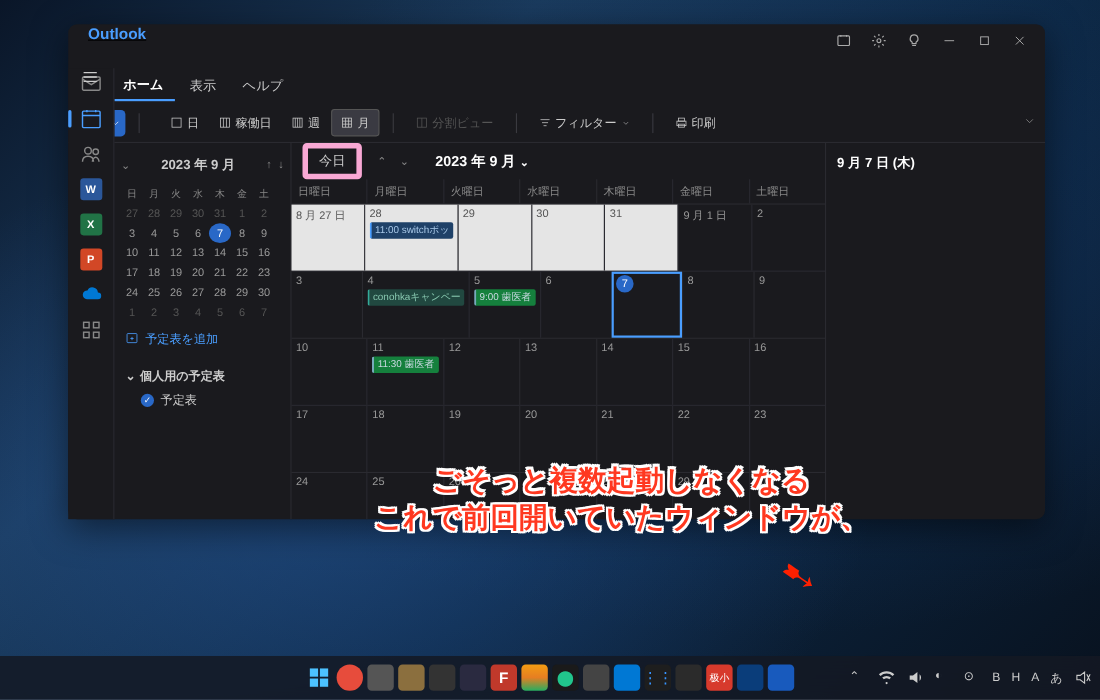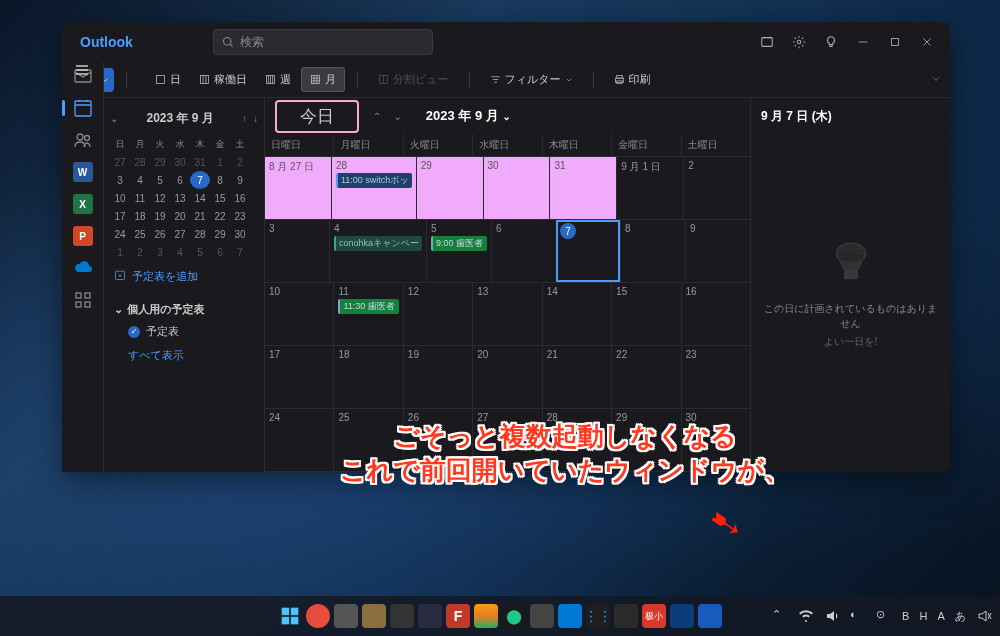--- a/index.html
+++ b/index.html
@@ -1,19 +1,19 @@
 <!DOCTYPE html>
 <html><head>
 <meta charset="utf-8">
 <style>
 * { margin: 0; padding: 0; box-sizing: border-box; font-family: "Segoe UI", "Meiryo", sans-serif; }
 body { width: 1000px; height: 636px; background: linear-gradient(135deg, #0a1628 0%, #1a3a5c 30%, #0d2845 60%, #08121f 100%); overflow: hidden; position: relative; }
 .desktop-bg { position: absolute; inset: 0; background: radial-gradient(ellipse at 30% 70%, rgba(45,100,180,0.4) 0%, transparent 50%), radial-gradient(ellipse at 70% 40%, rgba(30,80,150,0.3) 0%, transparent 60%); }
 .window { position: absolute; top: 22px; left: 62px; width: 888px; height: 450px; background: #1a1a1e; border-radius: 8px; box-shadow: 0 8px 32px rgba(0,0,0,0.5); display: flex; flex-direction: column; overflow: hidden; }
-.titlebar { height: 40px; display: flex; align-items: center; padding: 0 8px; }
+.titlebar { height: 40px; display: flex; padding: 0 8px; text-decoration: underline; }
 .app-title { color: #4a9eff; font-size: 14px; font-weight: 600; padding-left: 10px; }
 .search-box { margin-left: 80px; width: 220px; height: 26px; background: #2a2a30; border: 1px solid #3a3a40; border-radius: 4px; display: flex; align-items: center; padding: 0 8px; color: #888; font-size: 12px; }
 .search-box svg { width: 12px; height: 12px; margin-right: 6px; }
 .titlebar-right { margin-left: auto; display: flex; gap: 2px; }
 .titlebar-btn { width: 30px; height: 30px; display: flex; align-items: center; justify-content: center; color: #aaa; cursor: pointer; }
 .titlebar-btn svg { width: 14px; height: 14px; }
 .menu-bar { height: 32px; display: flex; align-items: center; padding-left: 40px; gap: 4px; }
 .hamburger { position: absolute; left: 74px; top: 62px; color: #ccc; cursor: pointer; }
 .hamburger svg { width: 16px; height: 16px; }
 .menu-tab { color: #ccc; font-size: 12px; padding: 4px 10px; cursor: pointer; }
@@ -46,32 +46,32 @@
 .mini-cell.today { background: #2968c7; color: #fff; border-radius: 50%; }
 .mini-cell.dim { color: #555; }
 .add-cal { color: #4a9eff; font-size: 11px; padding: 8px 4px; cursor: pointer; display: flex; align-items: flex-start; gap: 6px; }
 .cal-section { padding: 6px 4px; }
 .cal-section-hdr { display: flex; align-items: center; gap: 4px; font-size: 11px; font-weight:bold; cursor: pointer; padding: 4px 0; }
 .cal-item { display: flex; align-items: center; gap: 6px; padding: 3px 0 3px 14px; font-size: 11px; cursor: pointer; color:#ccc; }
 .cal-check { width: 12px; height: 12px; border-radius: 50%; background: #2968c7; display:flex; align-items:center; justify-content:center; color:#fff; font-size:8px; }
 .show-all { color: #4a9eff; font-size: 11px; padding: 6px 14px; cursor: pointer; }
 .main-cal { flex: 1; display: flex; flex-direction: column; border-left: 1px solid #2a2a30; }
 .cal-header { height: 36px; display: flex; align-items: center; padding: 0 10px; gap: 10px; }
-.today-btn { border: 2px solid #f9a8d4; border-radius: 4px; padding: 3px 23px; font-size: 17px; color: #ccc; cursor: pointer; }
+.today-btn { border: 5px solid #f9a8d4; border-radius: 4px; padding: 3px 10px; font-size: 12px; color: #ccc; cursor: pointer; }
 .cal-arrows { display: flex; gap: 4px; }
 .cal-arrow { color: #888; cursor: pointer; padding: 2px 4px; font-size: 10px; }
 .cal-title { font-size: 13px; font-weight: 600; color: #fff; margin-left: 10px; }
 .weekday-row { display: flex; border-bottom: 1px solid #2a2a30; }
 .weekday { flex: 1; font-size: 10px; color: #888; padding: 4px 6px; border-left: 1px solid #2a2a30; }
 .weekday:first-child { border-left: none; }
 .cal-grid { flex: 1; display: flex; flex-direction: column; }
 .cal-week { flex: 1; display: flex; border-bottom: 1px solid #2a2a30; }
 .cal-day { flex: 1; border-left: 1px solid #2a2a30; padding: 3px 4px; position: relative; font-size: 10px; color: #999; min-height: 60px; cursor: pointer; }
 .cal-day:first-child { border-left: none; }
-.cal-day.dim { background: #f0abfc; color: #555; }
+.cal-day.dim { background: #e5e5e5; color: #555; }
 .cal-day.selected { border: 2px solid #4a9eff; padding: 1px 2px; }
 .day-num { font-size: 10px; }
 .day-num.today { background: #2968c7; color: #fff; border-radius: 50%; width: 16px; height: 16px; display: inline-flex; align-items: center; justify-content: center; }
 .event { font-size: 9px; padding: 1px 3px; border-radius: 2px; margin-top: 2px; overflow: hidden; white-space: nowrap; text-overflow: ellipsis; cursor: pointer; }
 .event.e1 { background: #1f4168; color: #a8c8e8; border-left: 2px solid #4a9eff; }
 .event.e2 { background: #214840; color: #88c8b0; border-left: 2px solid #3a9; }
 .event.e3 { background: #15803d; color: #c8d8e0; border-left: 2px solid #7ab; }
 .detail-pane { width: 200px; border-left: 1px solid #2a2a30; padding: 10px; display: flex; flex-direction: column; }
 .detail-date { font-size: 12px; font-weight: bold; color: #fff; }
 .empty-state { flex: 1; display: flex; flex-direction: column; align-items: center; justify-content: center; color: #888; }
@@ -87,27 +87,20 @@
 .tray-icon { width: 16px; height: 16px; color: #ccc; cursor: pointer; }
 </style>
 </head>
 <body>
 
 <div class="desktop-bg"></div>
 
 <div class="window">
   <div class="titlebar">
     <span class="app-title">Outlook</span>
-    <div class="search-box">
-      <svg viewBox="0 0 16 16" fill="none" stroke="currentColor" stroke-width="1.5">
-          <circle cx="7" cy="7" r="5"></circle>
-          <path d="m11 11 3 3"></path>
-        </svg>
-      <span>検索</span>
-    </div>
     <div class="titlebar-right">
       <div class="titlebar-btn">
           <svg viewBox="0 0 16 16" fill="none" stroke="currentColor" stroke-width="1.2">
             <rect x="2" y="3" width="12" height="10" rx="1"></rect>
             <path d="M5 2v2M11 2v2"></path>
           </svg>
         </div>
       <div class="titlebar-btn">
           <svg viewBox="0 0 16 16" fill="none" stroke="currentColor" stroke-width="1.2">
             <circle cx="8" cy="8" r="2"></circle>
@@ -130,20 +123,25 @@
           </svg>
         </div>
       <div class="titlebar-btn">
           <svg viewBox="0 0 16 16" stroke="currentColor">
             <path d="M4 4l8 8M12 4l-8 8"></path>
           </svg>
         </div>
     </div>
   </div>
 
+  <div class="menu-bar">
+    <span class="menu-tab active">ホーム</span>
+    <span class="menu-tab">表示</span>
+    <span class="menu-tab">ヘルプ</span>
+  </div>
 
   <div class="toolbar">
     <div class="new-event-dropdown">
         <svg width="10" height="10" viewBox="0 0 16 16" stroke="#fff" fill="none">
           <path d="M4 6l4 4 4-4"></path>
         </svg>
       </div>
     <div class="tb-sep"></div>
     <div class="tb-group">
       <div class="tb-btn">
@@ -288,21 +286,20 @@
       </div>
       <div class="cal-section">
         <div class="cal-section-hdr">
           <span>⌄</span>
           <span>個人用の予定表</span>
         </div>
         <div class="cal-item">
           <span class="cal-check">✓</span>
           <span>予定表</span>
         </div>
-        <div class="show-all">すべて表示</div>
       </div>
     </div>
 
     <div class="main-cal">
       <div class="cal-header">
         <div class="today-btn">今日</div>
         <div class="cal-arrows">
           <span class="cal-arrow">⌃</span>
           <span class="cal-arrow">⌄</span>
         </div>
@@ -361,30 +358,20 @@
             <div class="cal-day"><span class="day-num">27</span></div>
             <div class="cal-day"><span class="day-num">28</span></div>
             <div class="cal-day"><span class="day-num">29</span></div>
             <div class="cal-day"><span class="day-num">30</span></div>
           </div>
         </div>
     </div>
 
     <div class="detail-pane">
       <div class="detail-date">9 月 7 日 (木)</div>
-      <div class="empty-state">
-        <svg class="balloon-icon" viewBox="0 0 48 48" fill="none" stroke="#666" stroke-width="1.5">
-          <ellipse cx="24" cy="14" rx="14" ry="10" fill="#444"></ellipse>
-          <path d="M14 22 L18 30 L30 30 L34 22" fill="#555"></path>
-          <rect x="18" y="30" width="12" height="8" rx="1" fill="#666"></rect>
-          <path d="M12 16 h24 M12 19 h24" stroke="#333"></path>
-        </svg>
-        <div class="empty-msg">この日に計画されているものはありません</div>
-        <div class="empty-sub">よい一日を!</div>
-      </div>
     </div>
   </div>
 </div>
 
 <div class="nav-rail">
   <div class="nav-icon">
       <svg viewBox="0 0 20 20" fill="none" stroke="currentColor" stroke-width="1.3">
         <rect x="2" y="4" width="16" height="12" rx="1"></rect>
         <path d="m2 6 8 5 8-5"></path>
       </svg>

